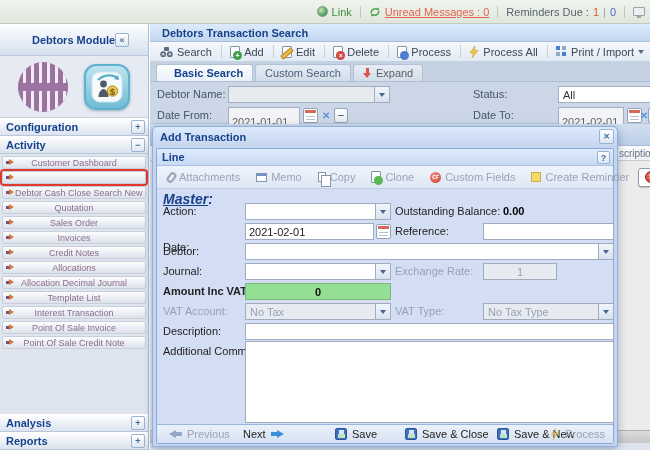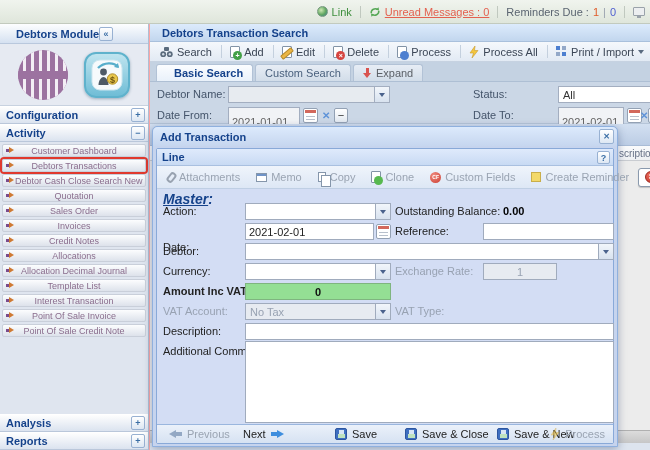--- a/index.html
+++ b/index.html
@@ -1,16 +1,16 @@
 <!DOCTYPE html>
 <html style="--header_blue: #15428b; --highlight_red: #e0392e; --amount_green: #94df94; --link_green: #3f8f3f; --unread_red: #e4604f; --reminder_orange: #e05c2a; --reminder_blue: #4f5fd0;"><head>
 <meta charset="utf-8">
 <style>
   html,body{margin:0;padding:0;background:#9aa7b8;}
-  .screen{position:relative;width:650px;height:450px;overflow:hidden;background:#fca5a5;
+  .screen{position:relative;width:650px;height:450px;overflow:hidden;background:#ffffff;
     font-family:"Liberation Sans",sans-serif;font-size:11px;color:#333;}
   .screen *{box-sizing:border-box;}
 
   
   .topbar{position:absolute;left:0;top:0;width:650px;height:24px;
     background:linear-gradient(#f0f4ee,#dfe6db);border-bottom:1px solid #c2cabe;
     display:flex;align-items:center;justify-content:flex-end;gap:8px;padding:0 5px;color:#56635a;}
   .tb-sep{width:1px;height:12px;background:#c0c8bf;}
   .tb-item{display:flex;align-items:center;gap:4px;white-space:nowrap;}
   .tb-link{color:#3f8f3f;}
@@ -30,22 +30,22 @@
     text-align:center;font-weight:bold;flex:none;}
   .g-collapse::before{content:'\00AB';}
   .g-plus::before{content:'+';}
   .g-minus::before{content:'\2212';}
   .g-help::before{content:'?';}
   .g-x::before{content:'\2715';font-size:8px;}
 
   
   .sidebar{position:absolute;left:0;top:24px;width:149px;height:426px;display:flex;flex-direction:column;
     background:#dfe5ef;border-right:1px solid #aebfd4;}
-  .sb-header{height:20px;flex:none;background:linear-gradient(#fdfeff,#d5e1f1);border-bottom:1px solid #b9c8dd;
-    display:flex;align-items:center;justify-content:flex-start;padding:0 3px 0 16px;
+  .sb-header{height:32px;flex:none;background:linear-gradient(#fdfeff,#d5e1f1);border-bottom:1px solid #b9c8dd;
+    display:flex;align-items:center;justify-content:center;padding:0 3px 0 16px;
     color:var(--header_blue,#15428b);font-weight:bold;}
   .sb-icons{height:62px;flex:none;display:flex;align-items:center;justify-content:center;gap:16px;
     background:#e6eaf2;border-bottom:1px solid #c8d2e0;}
   .logo-circle{width:50px;height:50px;border-radius:50%;background:#9c72a0;position:relative;overflow:hidden;}
   .logo-circle::before{content:'';position:absolute;inset:0;
     background:repeating-linear-gradient(90deg,transparent 0 5px,#f3eef5 5px 8px);}
   .logo-circle::after{content:'';position:absolute;left:0;right:0;top:21px;bottom:21px;background:#9c72a0;}
   .app-icon{width:46px;height:46px;border-radius:12px;border:2px solid #5fb2cc;
     background:linear-gradient(#bfe4ef,#6fbdd6);box-shadow:0 1px 3px rgba(40,80,110,.4);
     display:flex;align-items:center;justify-content:center;}
@@ -254,21 +254,20 @@
       <span>Activity</span>
       <span class="sq-btn g-minus"></span>
     </div>
     <div class="sb-items">
       <div class="sb-item">
           <span class="arr"></span>
           <span class="itext">Customer Dashboard</span>
         </div>
       <div class="sb-item selected">
           <span class="arr"></span>
-          <span class="itext">Debtors Transactions</span>
         </div>
       <div class="sb-item">
           <span class="arr"></span>
           <span class="itext">Debtor Cash Close Search New</span>
         </div>
       <div class="sb-item">
           <span class="arr"></span>
           <span class="itext">Quotation</span>
         </div>
       <div class="sb-item">
@@ -483,37 +482,41 @@
         <span class="cal-btn" style="left:219px;top:35px;"></span>
         <span class="ml" style="left:238px;top:36px;">Reference:</span>
         <input class="mf-inp" style="left: 326px; top: 34px; width: 131px;">
 
         <span class="ml" style="left:6px;top:56px;">Debtor:</span>
         <span class="mf-combo" style="left:88px;top:54px;width:369px;">
           <span class="cval"></span>
           <span class="chev"></span>
         </span>
 
-        <span class="ml" style="left:6px;top:76px;">Currency:</span>
+        <span class="ml" style="left:6px;top:76px;">Journal:</span>
         <span class="mf-combo" style="left:88px;top:74px;width:146px;">
           <span class="cval"></span>
           <span class="chev"></span>
         </span>
         <span class="ml dis" style="left:238px;top:76px;">Exchange Rate:</span>
         <input class="mf-inp dis" style="left: 326px; top: 74px; width: 74px;" value="1">
 
         <span class="ml bold" style="left:6px;top:96px;">Amount Inc VAT:</span>
         <input class="mf-inp green" style="left: 88px; top: 94px; width: 146px;" value="0">
 
         <span class="ml dis" style="left:6px;top:116px;">VAT Account:</span>
         <span class="mf-combo disabled" style="left:88px;top:114px;width:146px;">
           <span class="cval">No Tax</span>
           <span class="chev"></span>
         </span>
         <span class="ml dis" style="left:238px;top:116px;">VAT Type:</span>
+        <span class="mf-combo disabled" style="left:326px;top:114px;width:131px;">
+          <span class="cval">No Tax Type</span>
+          <span class="chev"></span>
+        </span>
 
         <span class="ml" style="left:6px;top:136px;">Description:</span>
         <input class="mf-inp" style="left: 88px; top: 134px; width: 369px;">
 
         <span class="ml" style="left:6px;top:156px;">Additional Comment:</span>
         <textarea class="ta" style=""></textarea>
       </div>
       <div class="w-footer">
         <span class="fi dis" style="left:12px;">
           <span class="arrow left c-grey"></span>

